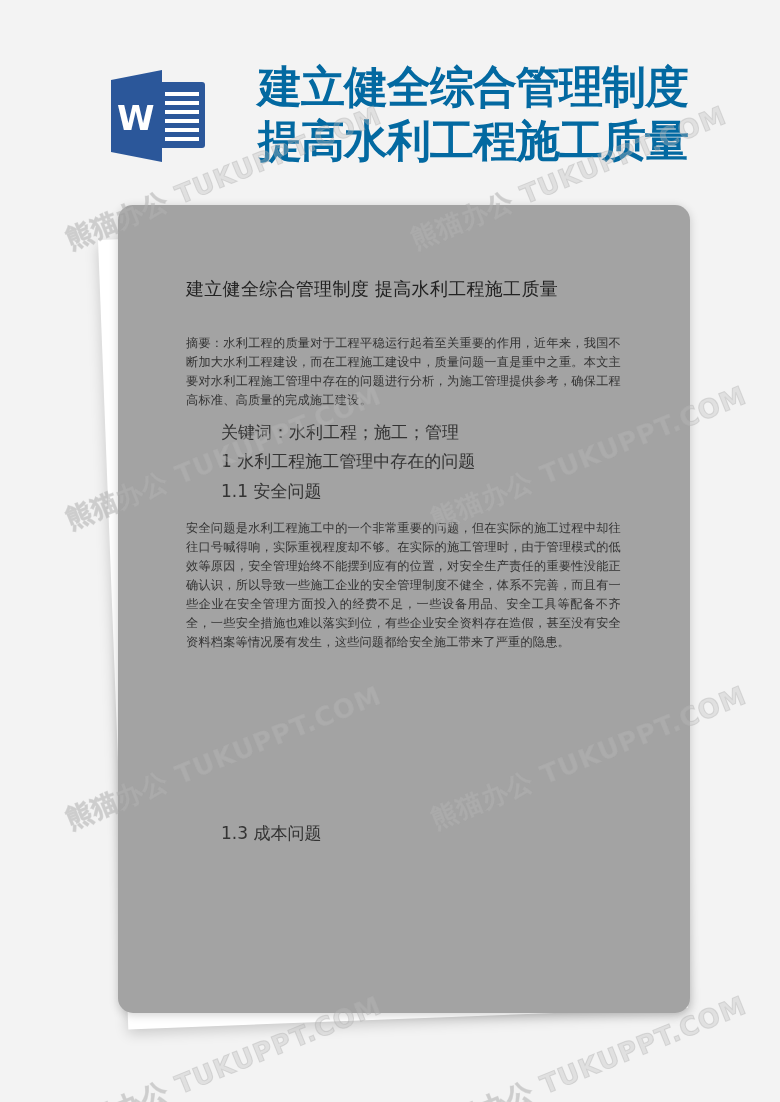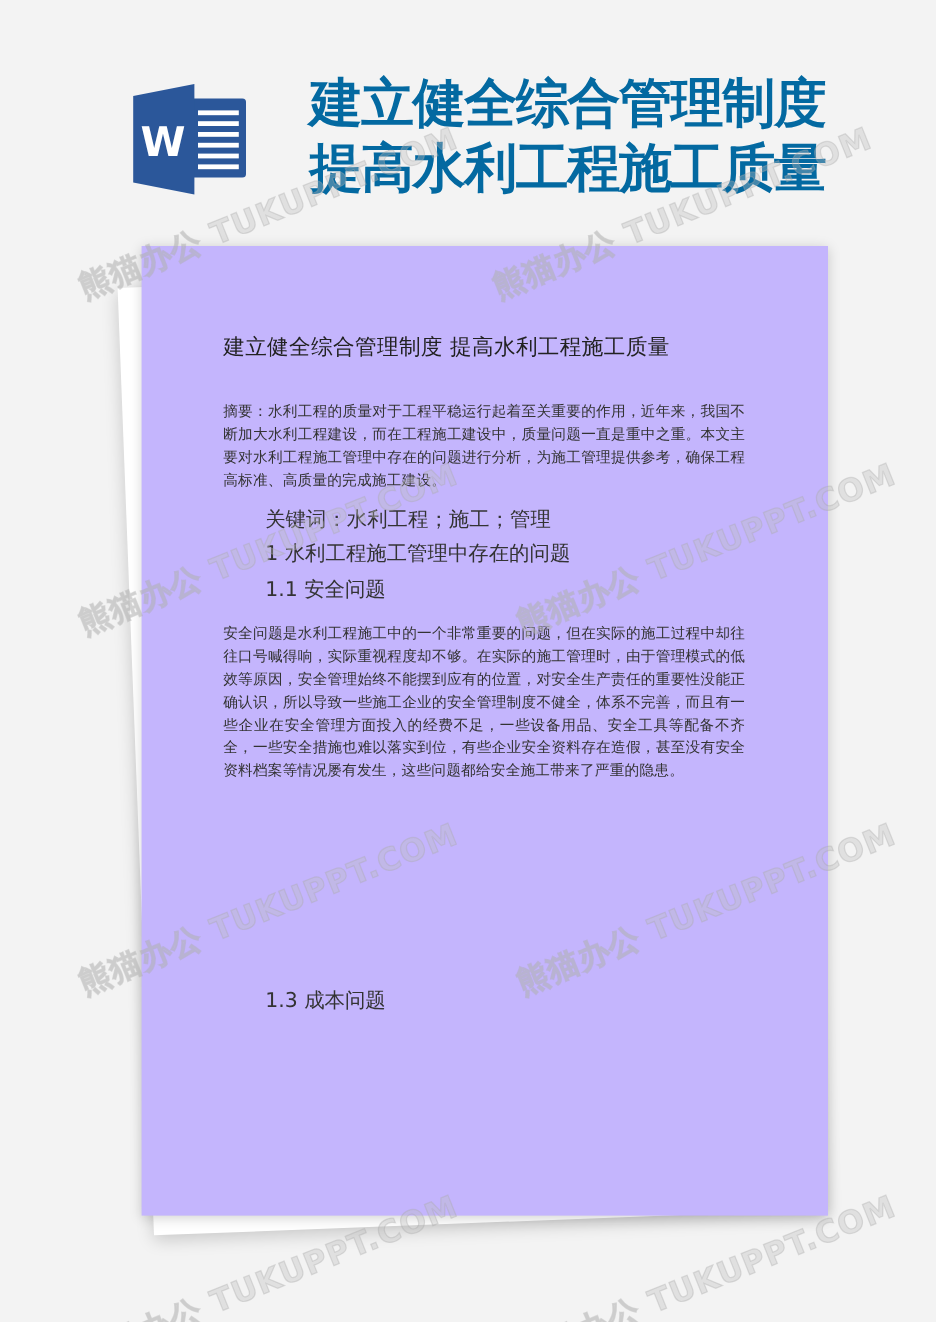--- a/index.html
+++ b/index.html
@@ -47,22 +47,23 @@
       transform: rotate(-2.2deg);
       transform-origin: left top;
       box-shadow: 0 4px 14px rgba(0,0,0,0.18);
     }
     .page {
       position: absolute;
       left: 118px;
       top: 205px;
       width: 572px;
       height: 808px;
-      background: #c4b5fd;
+      background: #a3a3a3;
       box-shadow: 0 2px 10px rgba(0,0,0,0.18);
+      border-radius: 15px;
     }
     .doc-title {
       position: absolute;
       left: 68px;
       top: 72px;
       font-family: "DejaVu Sans", "Liberation Sans", sans-serif;
       font-size: 18px;
       color: #222;
       white-space: nowrap;
       letter-spacing: 0.3px;

